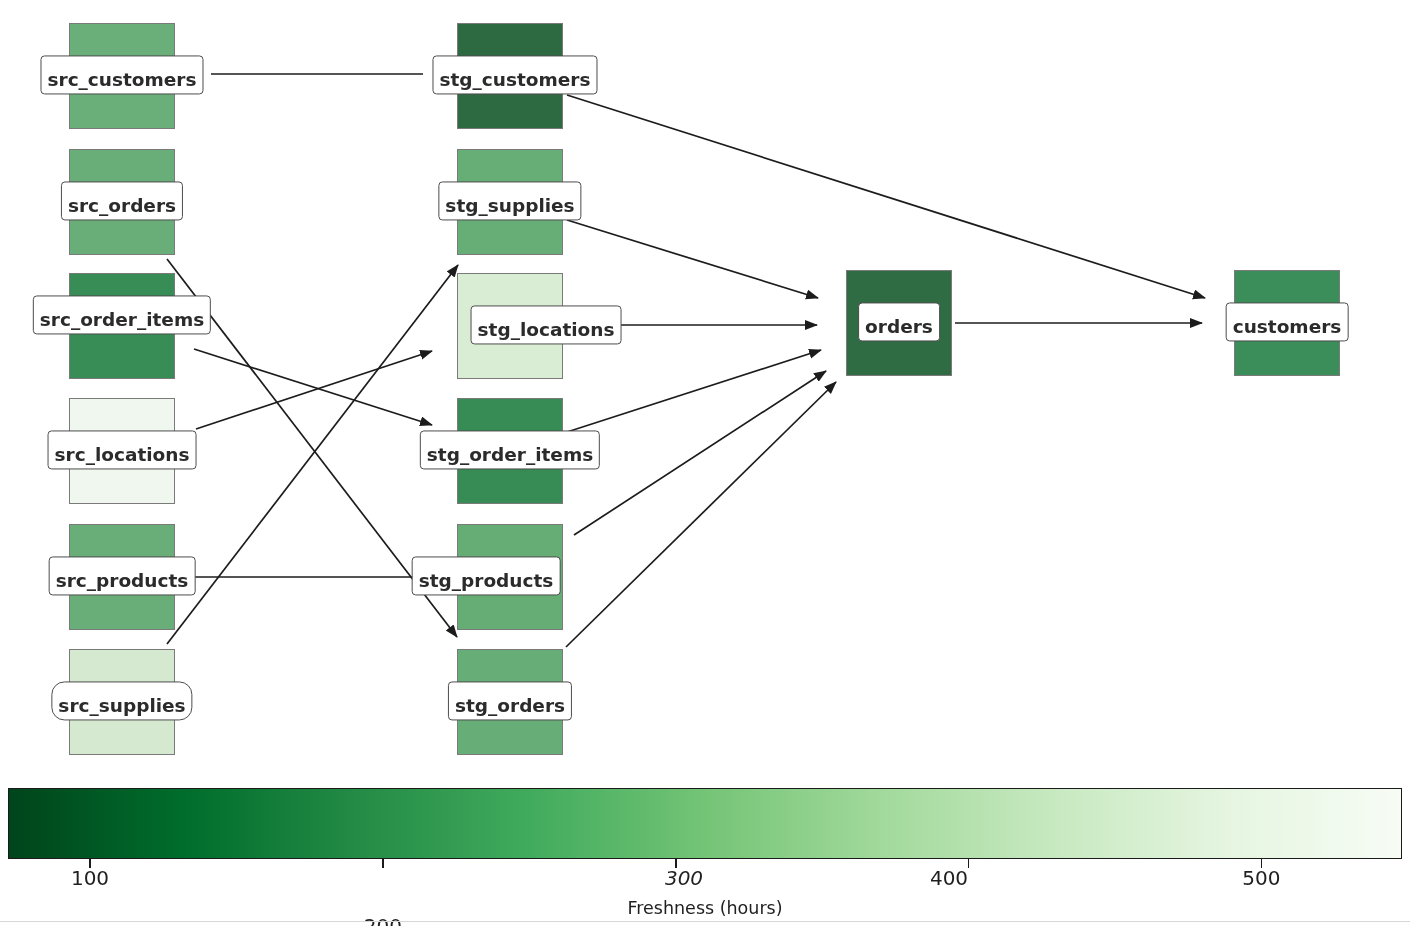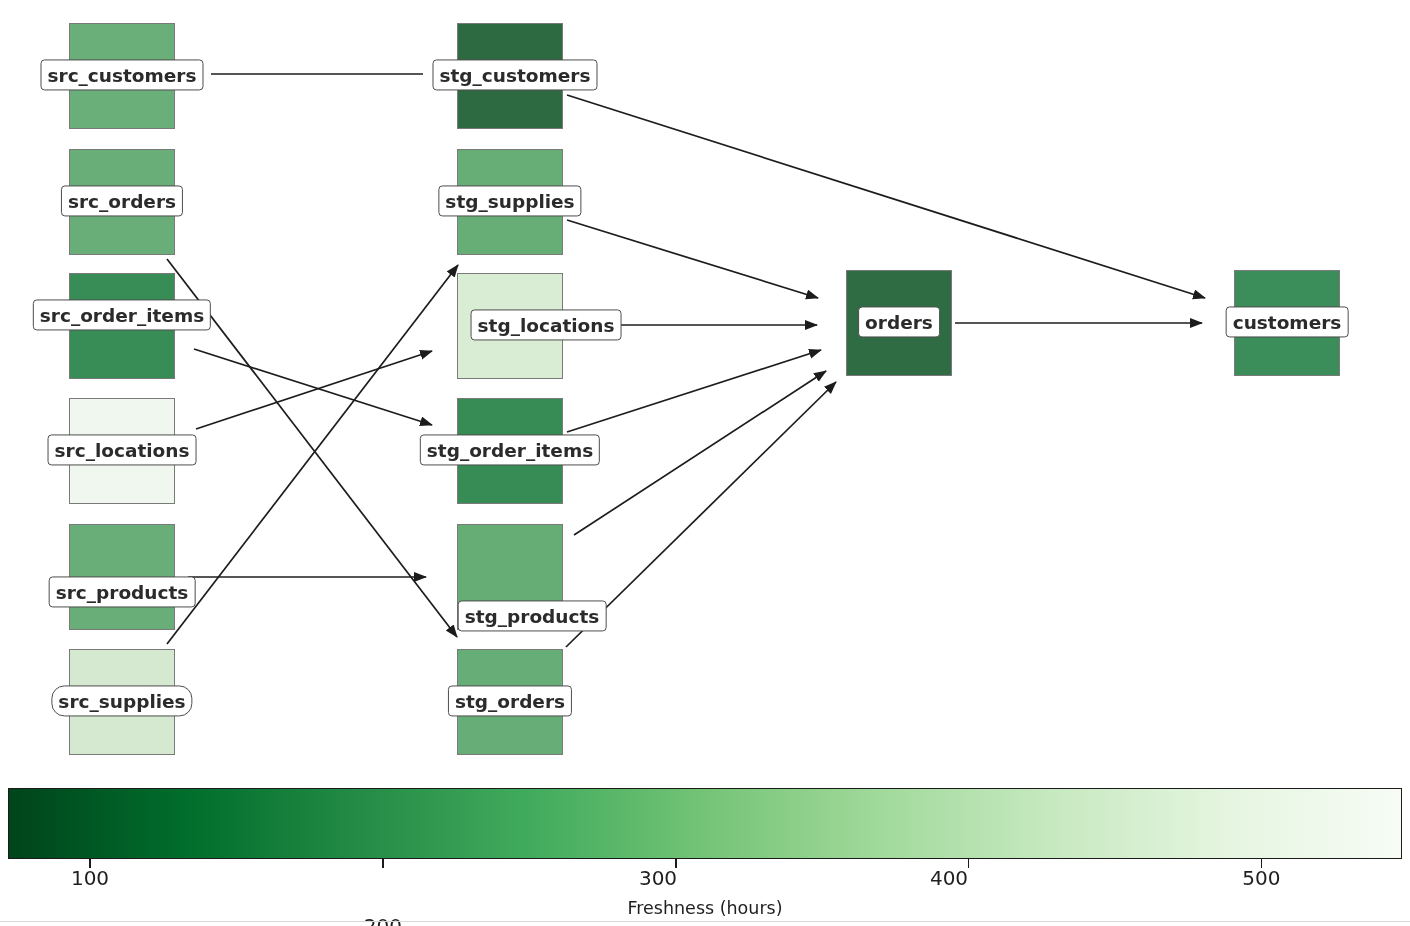--- a/index.html
+++ b/index.html
@@ -28,21 +28,21 @@
     left: 0;
     top: 0;
     z-index: 2;
   }
   .node-label {
     position: absolute;
     transform: translate(-50%, -50%);
     background: #ffffff;
     border: 1.3px solid #4d4d4d;
     border-radius: 4px;
-    padding: 4px 6px 2px 6px;
+    padding: 12px 6px 2px 6px;
     font-size: 18.5px;
     font-weight: bold;
     color: #2b2b2b;
     white-space: nowrap;
     z-index: 3;
     line-height: 1.25;
   }
   #colorbar {
     position: absolute;
     left: 8px;
@@ -131,40 +131,40 @@
       <div class="node" style="left: 457px; top: 524px; background: rgb(102, 172, 117);"></div>
       <div class="node" style="left: 457px; top: 649px; background: rgb(103, 173, 119);"></div>
       <div class="node" style="left: 846px; top: 270px; background: rgb(47, 108, 67);"></div>
       <div class="node" style="left: 1234px; top: 270px; background: rgb(59, 141, 89);"></div>
     </div>
   <div id="labels">
       <div class="node-label" style="left: 122px; top: 75px;">src_customers</div>
       <div class="node-label" style="left: 122px; top: 201px;">src_orders</div>
       <div class="node-label" style="left: 122px; top: 315px;">src_order_items</div>
       <div class="node-label" style="left: 122px; top: 450px;">src_locations</div>
-      <div class="node-label" style="left: 122px; top: 592px; text-align: center;">src_products</div>
+      <div class="node-label" style="left: 122px; top: 576px; text-align: center;">src_products</div>
       <div class="node-label" style="left: 122px; top: 701px; border-radius: 13px;">src_supplies</div>
       <div class="node-label" style="left: 515px; top: 75px; text-align: right;">stg_customers</div>
       <div class="node-label" style="left: 510px; top: 201px;">stg_supplies</div>
       <div class="node-label" style="left: 514px; top: 325px; margin-left: 32px;">stg_locations</div>
       <div class="node-label" style="left: 510px; top: 450px;">stg_order_items</div>
-      <div class="node-label" style="left: 532px; top: 576px; margin-top: 40px;">stg_products</div>
+      <div class="node-label" style="left: 486px; top: 576px;">stg_products</div>
       <div class="node-label" style="left: 510px; top: 701px;">stg_orders</div>
       <div class="node-label" style="left: 899px; top: 322px;">orders</div>
       <div class="node-label" style="left: 1287px; top: 322px;">customers</div>
     </div>
 
   <div id="colorbar" style="background: linear-gradient(to right, rgb(0, 68, 27) 0%, rgb(0, 109, 44) 12.5%, rgb(35, 139, 69) 25%, rgb(65, 171, 93) 37.5%, rgb(116, 196, 118) 50%, rgb(161, 217, 155) 62.5%, rgb(199, 233, 192) 75%, rgb(229, 245, 224) 87.5%, rgb(247, 252, 245) 100%);"></div>
   <div id="cbar-ticks">
       <div class="cbar-tick" style="left: 89.2px;"></div>
       <div class="cbar-tick-label" style="left: 90px;">100</div>
       <div class="cbar-tick" style="left: 382.057px;"></div>
       <div class="cbar-tick-label" style="left: 382.857px; margin-top: 48px;">200</div>
       <div class="cbar-tick" style="left: 674.914px;"></div>
-      <div class="cbar-tick-label" style="left: 658px;">300</div>
+      <div class="cbar-tick-label" style="left: 684px; font-style: italic;">300</div>
       <div class="cbar-tick" style="left: 967.771px;"></div>
       <div class="cbar-tick-label" style="left: 949px;">400</div>
       <div class="cbar-tick" style="left: 1260.63px;"></div>
       <div class="cbar-tick-label" style="left: 1261.43px;">500</div>
     </div>
   <div id="cbar-xlabel">Freshness (hours)</div>
 
   <div id="bottom-border"></div>
 </div>
 

